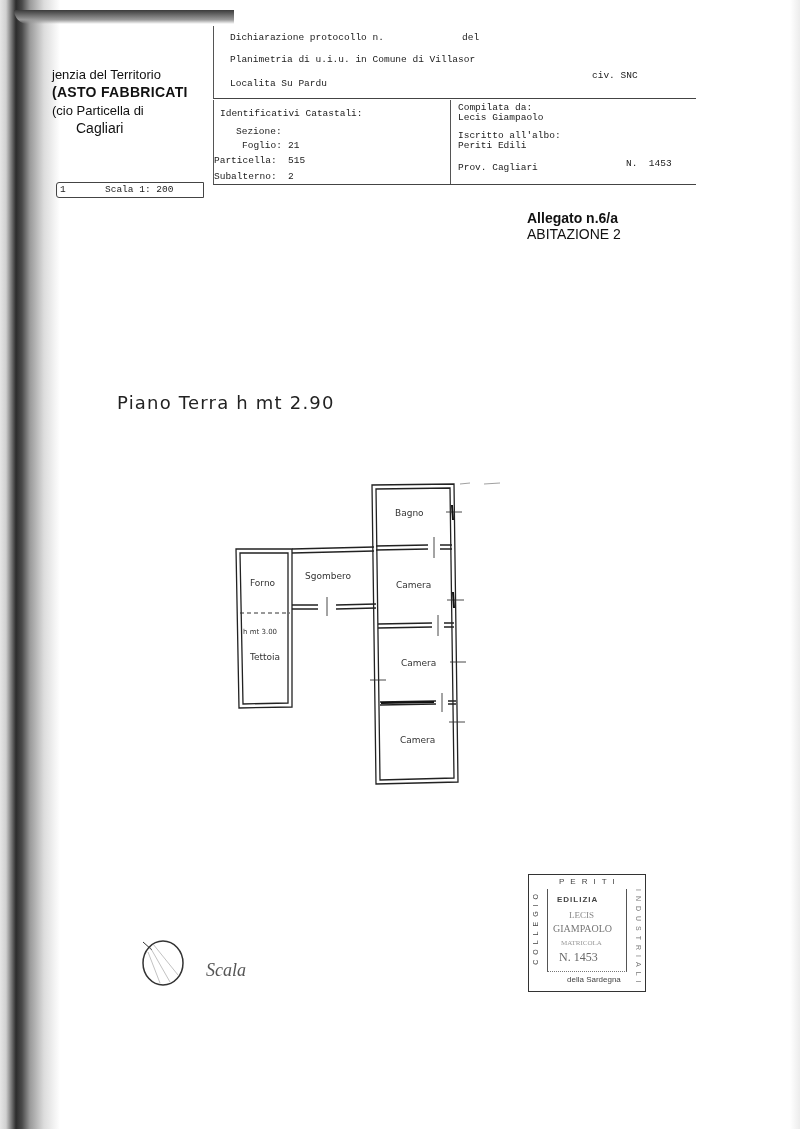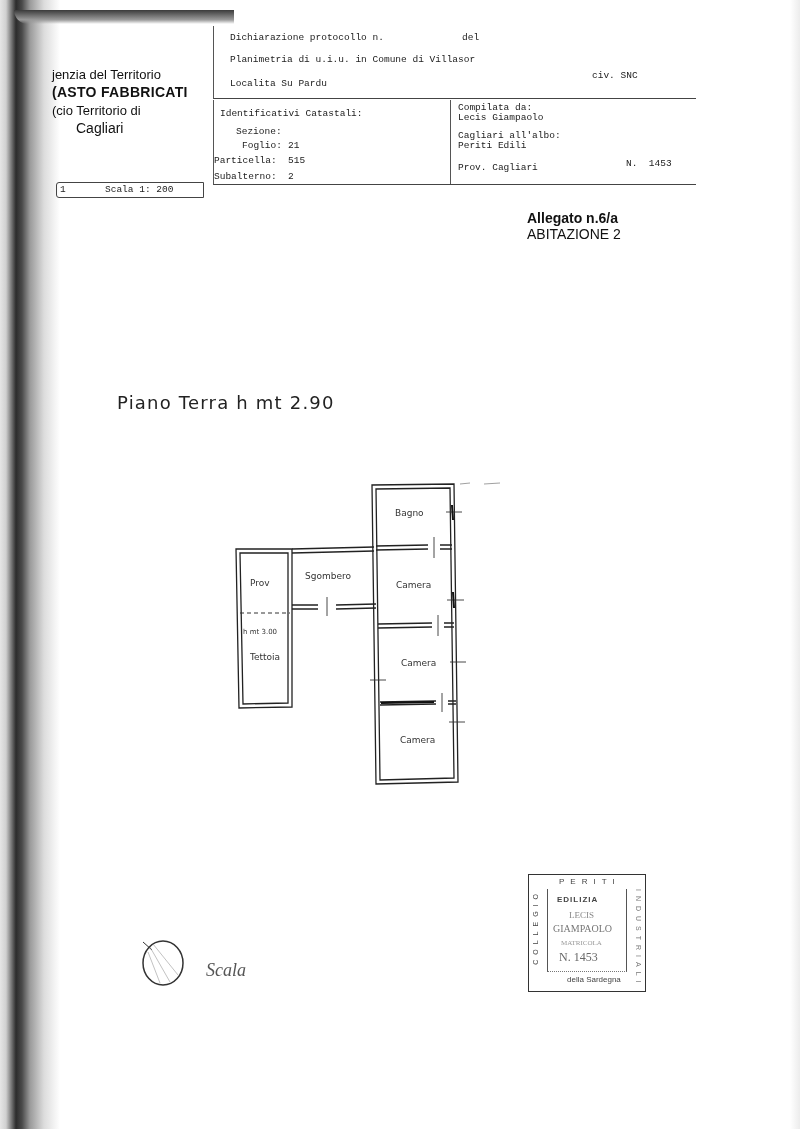--- a/index.html
+++ b/index.html
@@ -95,21 +95,21 @@
 </head>
 <body>
 
 <div class="binding"></div>
 <div class="binding-top"></div>
 <div class="right-edge"></div>
 
 <div class="agency">
   <div class="l1">jenzia del Territorio</div>
   <div class="l2">(ASTO FABBRICATI</div>
-  <div class="l3">(cio Territorio di</div>
+  <div class="l3">(cio Particella di</div>
   <div class="l4">Cagliari</div>
 </div>
 
 <div class="hdr-box mono">
   <div class="row" style="top:6px">Dichiarazione protocollo n.</div>
   <div class="del">del</div>
   <div class="row" style="top:28px">Planimetria di u.i.u. in Comune di Villasor</div>
   <div class="row" style="top:52px">Localita Su Pardu</div>
   <div class="civ">civ. SNC</div>
 </div>
@@ -121,21 +121,21 @@
   <div class="t" style="left:82px; top:26px"></div>
   <div class="t" style="left:28px; top:40px">Foglio:</div>
   <div class="t" style="left:74px; top:40px">21</div>
   <div class="t" style="left:0px; top:55px">Particella:</div>
   <div class="t" style="left:74px; top:55px">515</div>
   <div class="t" style="left:0px; top:71px">Subalterno:</div>
   <div class="t" style="left:74px; top:71px">2</div>
 
   <div class="t" style="left:244px; top:2px">Compilata da:</div>
   <div class="t" style="left:244px; top:12px">Lecis Giampaolo</div>
-  <div class="t" style="left:244px; top:30px">Cagliari all'albo:</div>
+  <div class="t" style="left:244px; top:30px">Iscritto all'albo:</div>
   <div class="t" style="left:244px; top:40px">Periti Edili</div>
   <div class="t" style="left:244px; top:62px">Prov. Cagliari</div>
   <div class="t" style="left:412px; top:58px">N.  1453</div>
 </div>
 
 <div class="scale-box mono">
   <span class="num">1</span>
   <span class="lbl">Scala 1: 200</span>
 </div>
 
@@ -199,21 +199,21 @@
     <path d="M143 942 L152 950" stroke="#333" stroke-width="1"></path>
     <path d="M150 947 L170 982 M153 944 L178 975 M148 952 L160 983" stroke="#999" stroke-width="0.6"></path>
   </g>
 </svg>
 
 <div class="room-label" style="left:395px; top:508px">Bagno</div>
 <div class="room-label" style="left:396px; top:580px">Camera</div>
 <div class="room-label" style="left:401px; top:658px">Camera</div>
 <div class="room-label" style="left:400px; top:735px">Camera</div>
 <div class="room-label" style="left:305px; top:571px">Sgombero</div>
-<div class="room-label" style="left:250px; top:578px">Prov</div>
+<div class="room-label" style="left:250px; top:578px">Forno</div>
 <div class="room-label" style="left:243px; top:628px; font-size:7px">h  mt  3.00</div>
 <div class="room-label" style="left:250px; top:652px">Tettoia</div>
 
 <div class="nord-label">Scala</div>
 
 <div class="stamp">
   <div class="top">PERITI</div>
   <div class="side-l">COLLEGIO</div>
   <div class="side-r">INDUSTRIALI</div>
   <div class="inner"></div>

